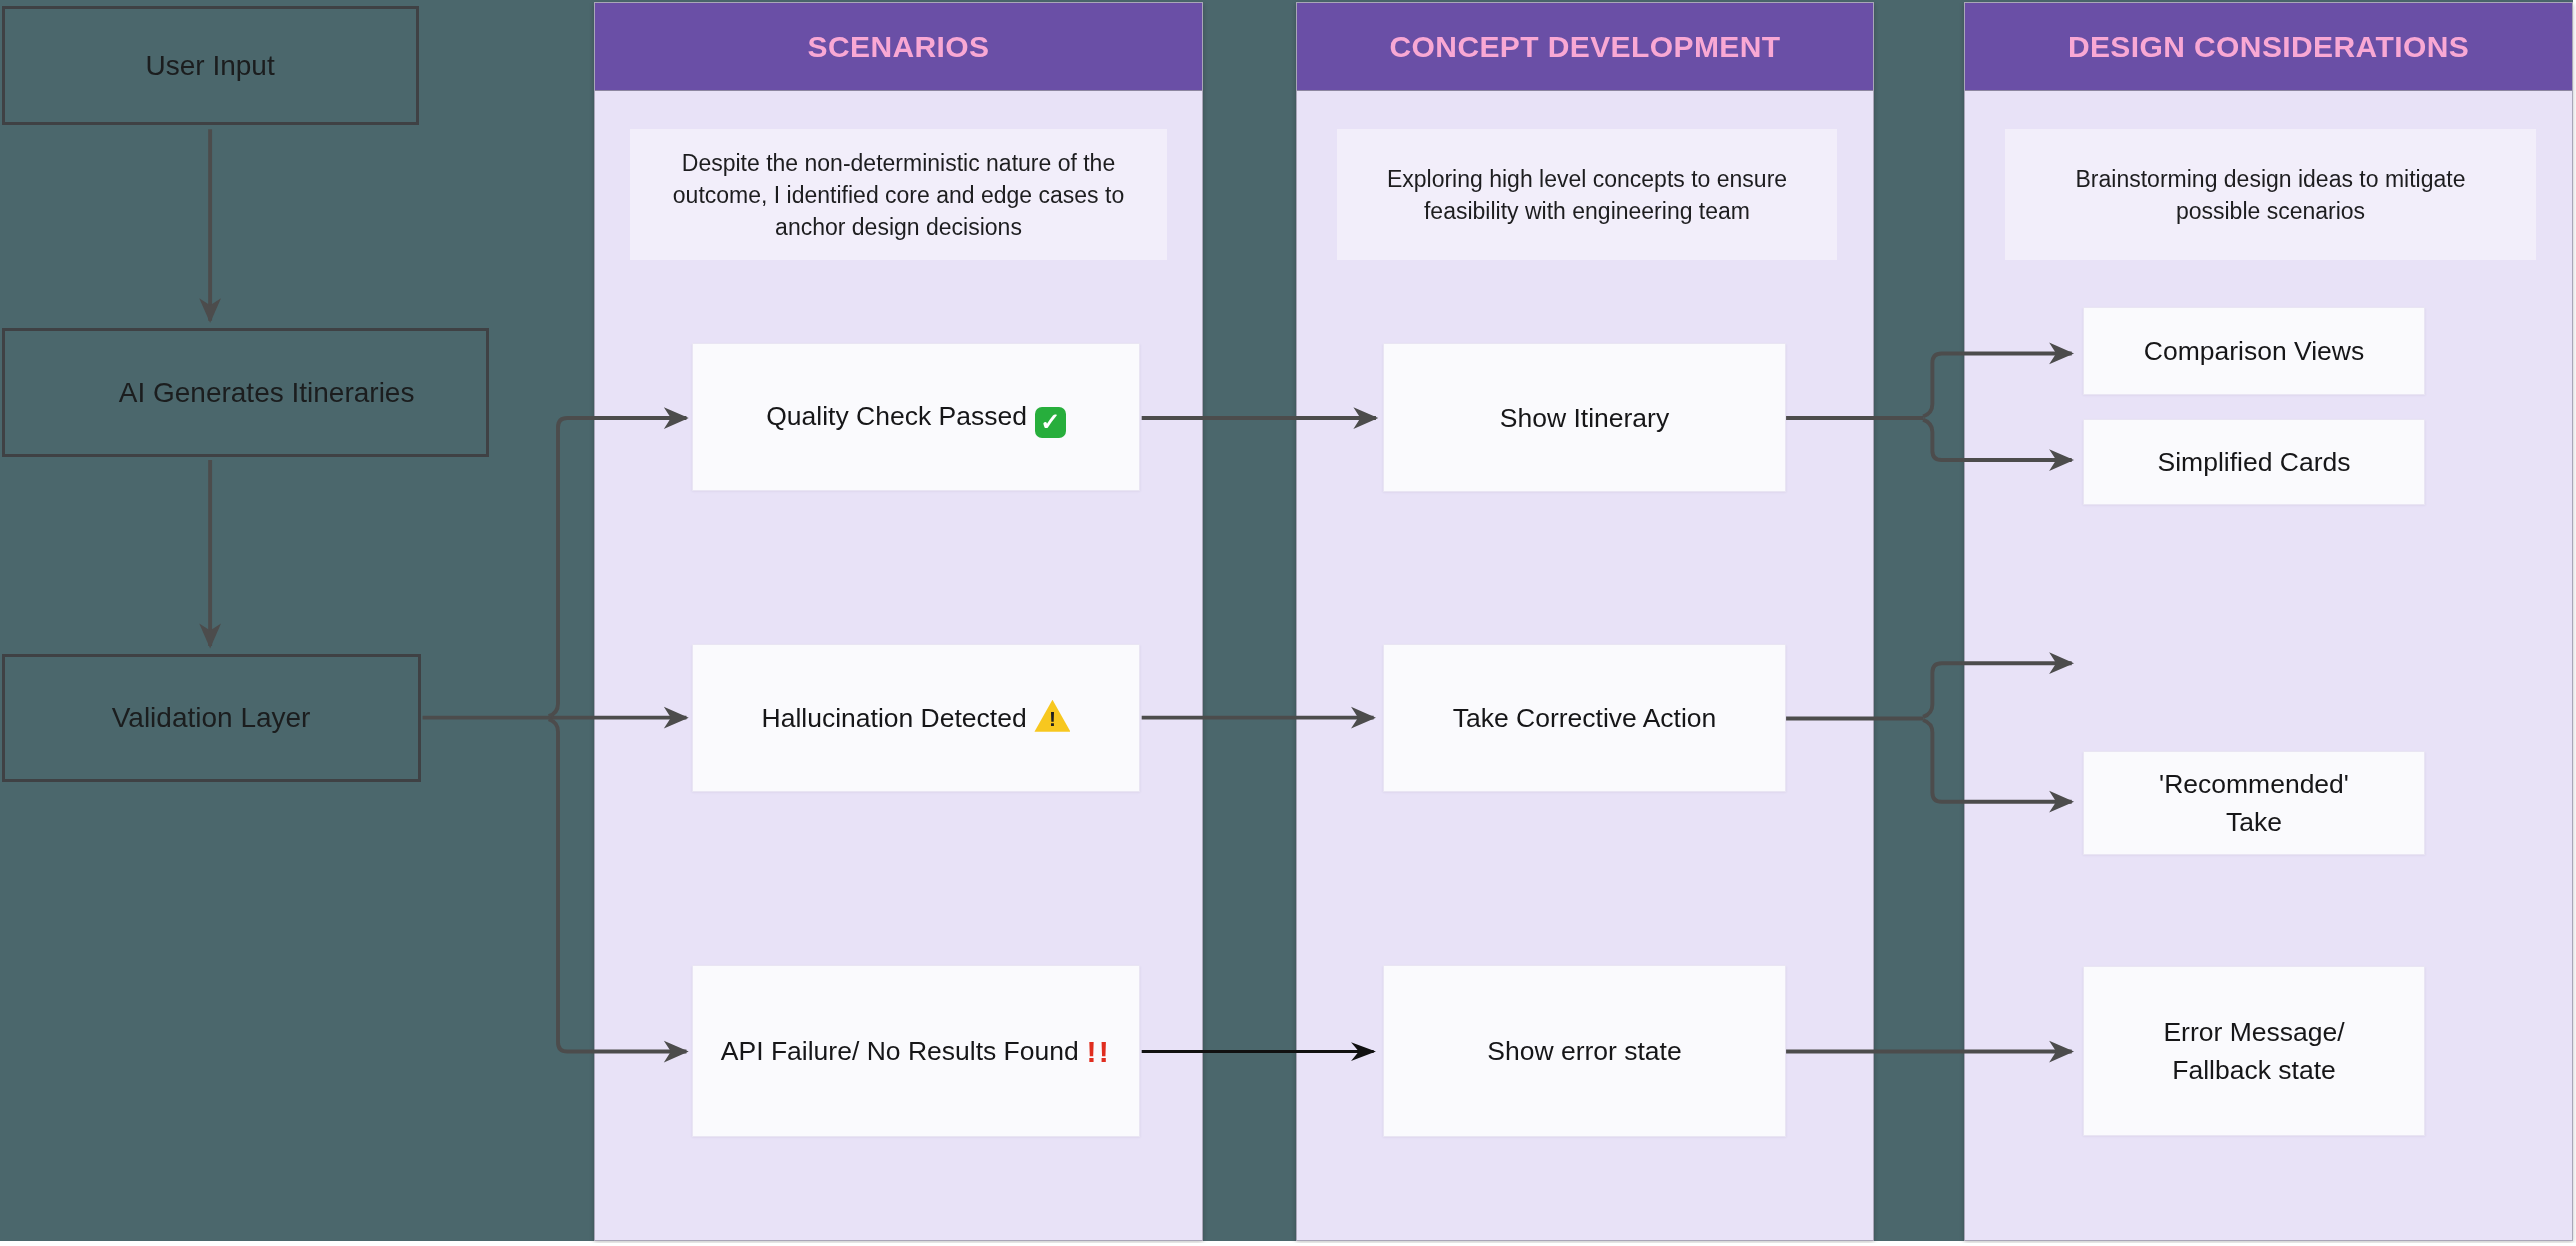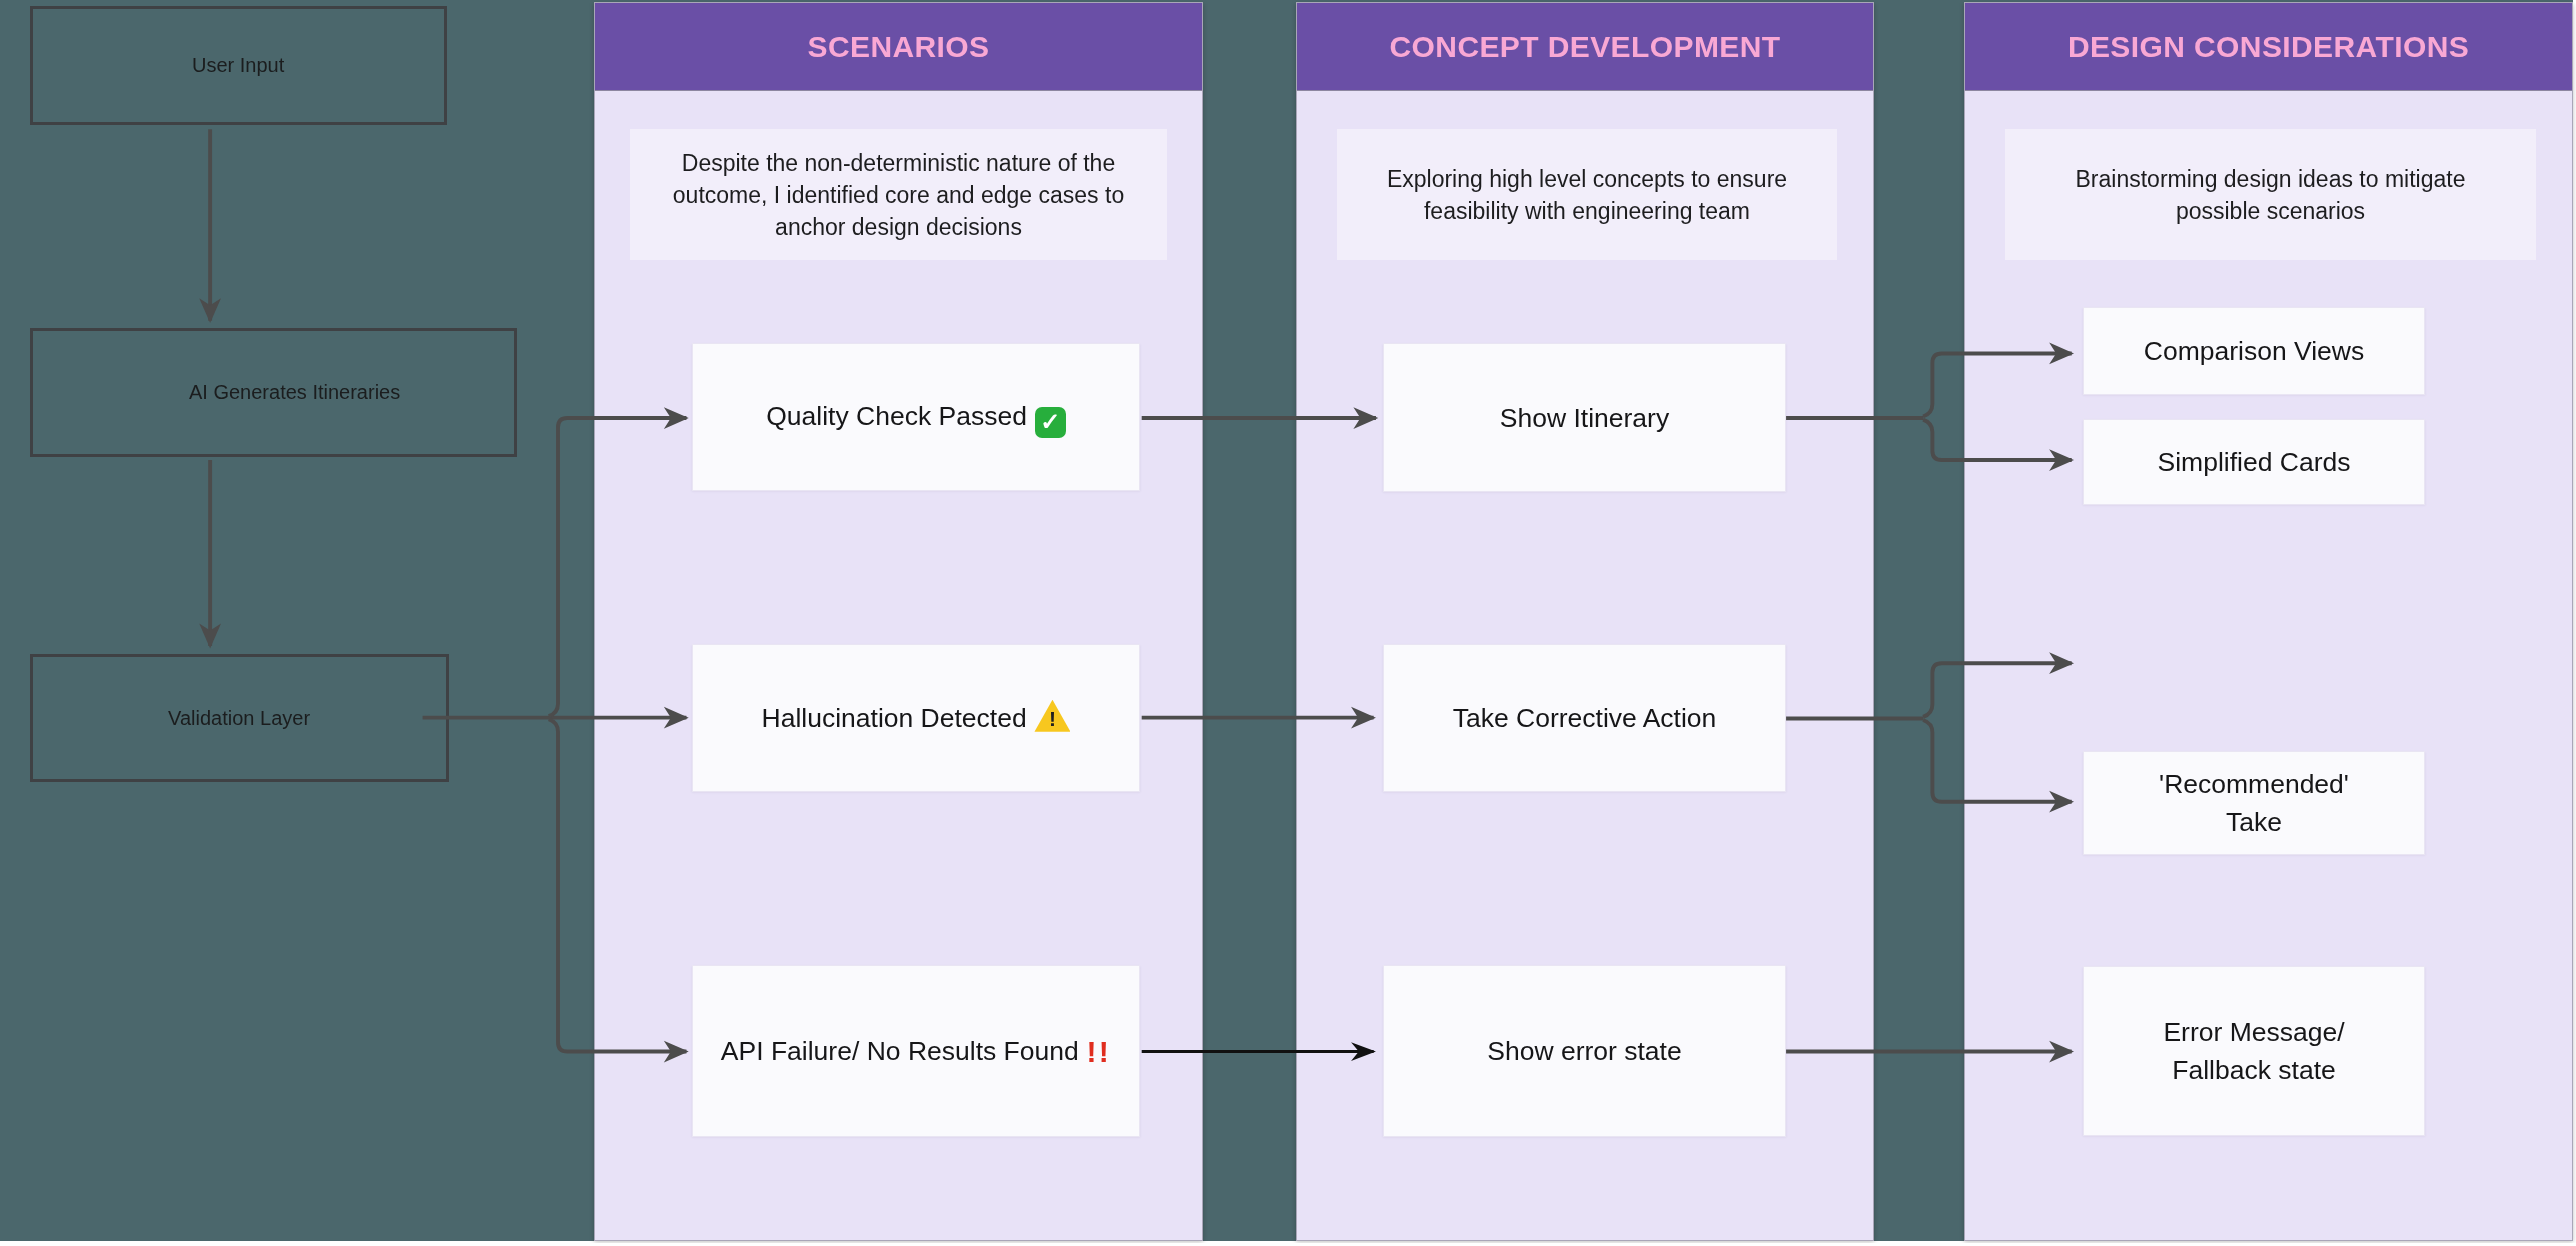--- a/index.html
+++ b/index.html
@@ -3,21 +3,21 @@
 <meta charset="utf-8">
 <style>
   html,body{margin:0;padding:0;background:#ffffff;}
   body{font-family:"Liberation Sans", sans-serif;}
   .canvas{position:relative;width:2576px;height:1247px;background:#ffffff;overflow:hidden;}
   .teal-bg{position:absolute;left:0;top:0;width:2573px;height:1241px;background:#4b676c;}
   .right-strip{position:absolute;left:2573px;top:0;width:3.1px;height:1247px;background:#ffffff;}
 
   
   .flow-node{position:absolute;border:3.1px solid #3f4144;display:flex;align-items:center;justify-content:center;
-             color:#1b1d1e;font-size:20px;text-align:center;box-sizing:border-box;background:transparent;margin-left:28px;}
+             color:#1b1d1e;font-size:28px;text-align:center;box-sizing:border-box;background:transparent;}
 
   
   .column{position:absolute;top:2.3px;height:1239px;background:#e8e2f7;border:1.6px solid #a9a6b8;box-sizing:border-box;
           box-shadow:0 2.3px 4.7px rgba(0,0,0,0.25);}
   .col-header{position:absolute;left:0;top:0;width:100%;height:88px;background:#6a4fa6;display:flex;
               align-items:center;justify-content:center;color:#f9a8d4;font-size:30px;font-weight:700;
               letter-spacing:0.4px;border-bottom:1.6px solid #8d87a0;box-sizing:border-box;}
   .col-desc{position:absolute;background:#f2eefa;display:flex;align-items:center;justify-content:center;
             color:#1d1d1f;font-size:23px;text-align:center;line-height:1.4;}
   .white-box{position:absolute;background:#fafafd;border:0.8px solid #e9e5f3;display:flex;align-items:center;

